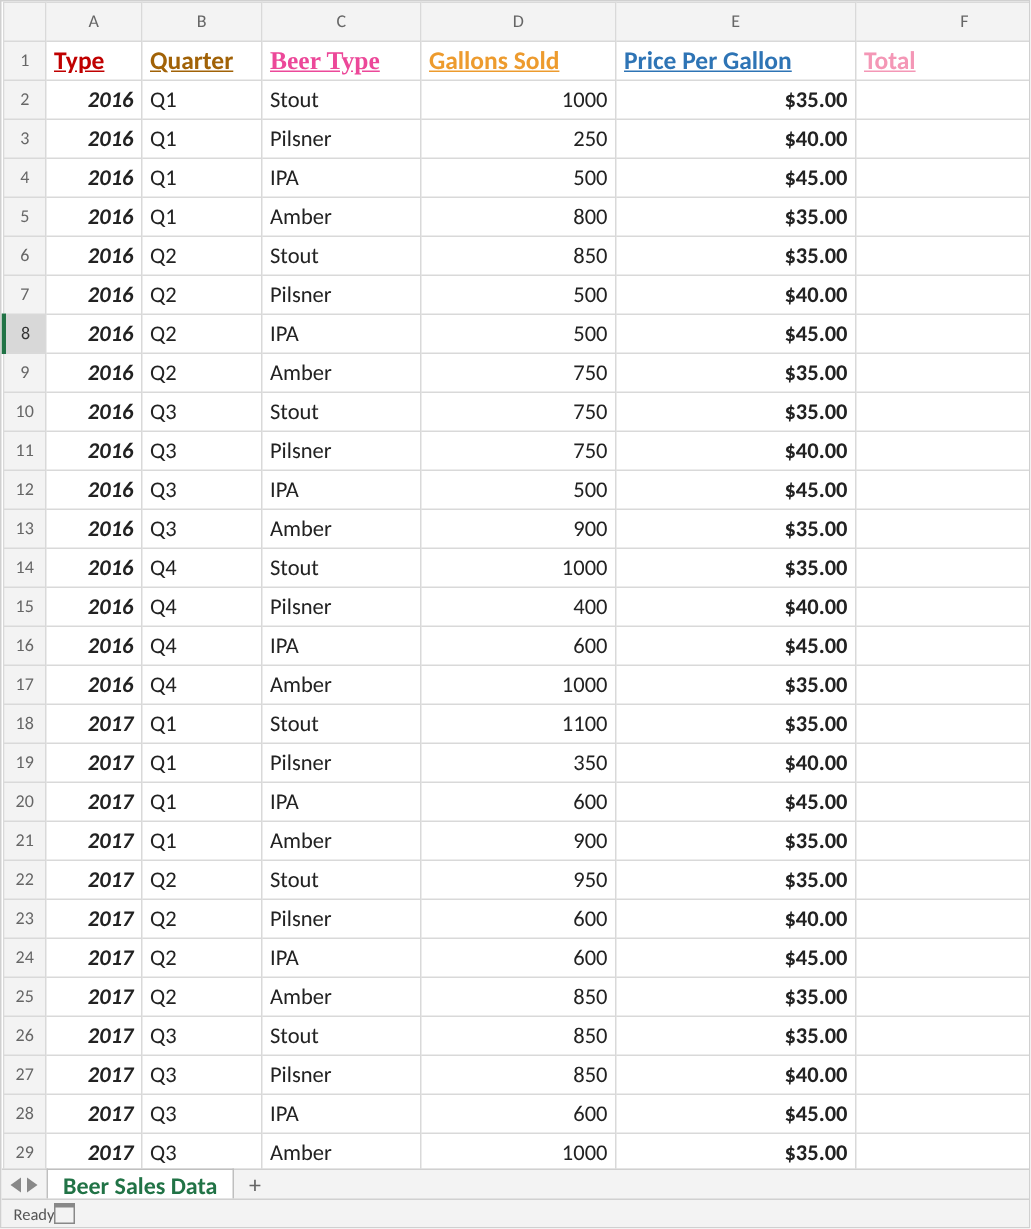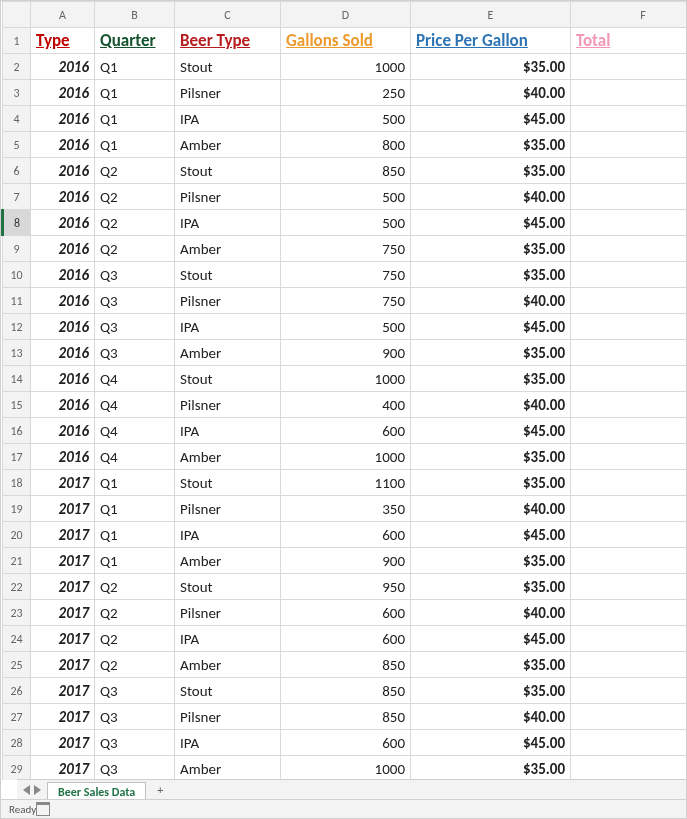--- a/index.html
+++ b/index.html
@@ -11,32 +11,32 @@
   .rowhdr{background:#f3f3f3;color:#666;font-size:12px;text-align:center;width:28px;}
   .rowhdr.sel{background:#d8d8d8;color:#333;border-left:3px solid #217346;}
   .colA{width:64px;}
   .colB{width:80px;}
   .colC{width:106px;}
   .colD{width:130px;}
   .colE{width:160px;}
   .colF{width:145px;}
   .hdr-cell{font-weight:bold;font-size:17px;text-decoration:underline;}
   .c-red{color:#c00000;}
-  .c-purple{color:#14532d;}
-  .c-olive{color:#b91c1c;}
+  .c-purple{color:#a16207;}
+  .c-olive{color:#ec4899;font-family:Liberation Serif, serif;}
   .c-orange{color:#ed9b2e;}
   .c-blue{color:#2e74b5;}
   .c-pink{color:#f497b6;}
   .year-cell{font-weight:bold;text-align:right;font-size:15px;font-style:italic;}
   .q-cell{text-align:left;font-size:15px;}
   .bt-cell{text-align:left;font-size:15px;}
   .num-cell{text-align:right;font-size:15px;padding-left:45px;}
   .price-cell{text-align:right;font-weight:bold;font-size:15px;padding-left:26px;}
   
-  .tabbar{position:absolute;left:16px;right:0;bottom:18px;height:20px;background:#f3f3f3;border-top:1px solid #d0d0d0;display:flex;align-items:center;font-size:12px;color:#444;}
+  .tabbar{position:absolute;left:0;right:0;bottom:18px;height:20px;background:#f3f3f3;border-top:1px solid #d0d0d0;display:flex;align-items:center;font-size:16px;color:#444;}
   .tab-nav{display:flex;align-items:center;padding:0 6px;gap:4px;}
   .tri{width:0;height:0;border-top:5px solid transparent;border-bottom:5px solid transparent;}
   .tri-l{border-right:7px solid #888;}
   .tri-r{border-left:7px solid #888;}
   .tab{padding:2px 10px;border:1px solid #bfbfbf;border-bottom:none;background:#fff;color:#217346;font-weight:bold;position:relative;top:1px;}
   .tab-add{width:18px;height:18px;display:flex;align-items:center;justify-content:center;color:#666;border:1px solid transparent;margin-left:4px;}
   .statusbar{position:absolute;left:0;right:0;bottom:0;height:18px;background:#f3f3f3;border-top:1px solid #d0d0d0;display:flex;align-items:center;font-size:11px;color:#555;padding:0 8px;}
   .sb-icon{width:12px;height:10px;border:1px solid #888;border-top:3px solid #888;}
 </style>
 </head>

